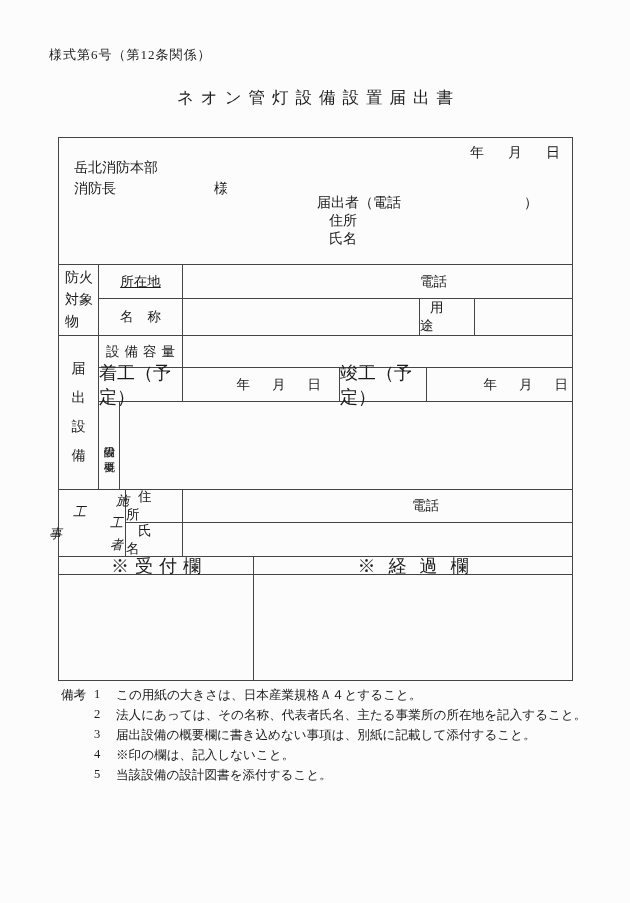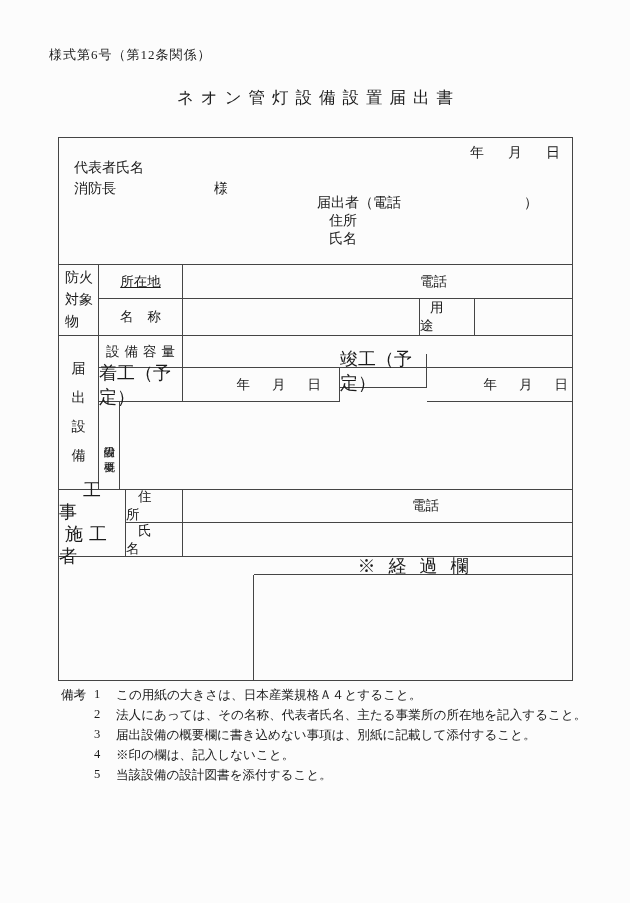--- a/index.html
+++ b/index.html
@@ -35,21 +35,21 @@
   .ls13{letter-spacing:13px;text-indent:13px;}
   .ls14{letter-spacing:14px;text-indent:14px;}
   .ls24{letter-spacing:24px;text-indent:24px;}
   .small{font-size:18px;}
   
   .hd-date{top:6px;right:12px;display:flex;gap:24px;font-size:14px;}
   .hd-line{font-size:14px;}
   
   .group-3line{display:flex;flex-direction:column;justify-content:center;padding-left:6px;line-height:22px;font-size:14px;}
   .group-stack{display:flex;flex-direction:column;align-items:center;justify-content:center;gap:11px;font-size:14px;}
-  .group-2line{display:flex;flex-direction:column;justify-content:center;align-items:center;line-height:22px;font-size:18px;}
+  .group-2line{display:flex;flex-direction:row;justify-content:center;align-items:center;line-height:22px;font-size:13px;font-style:italic;}
   .vertical-label{
     writing-mode:vertical-rl;text-orientation:upright;
     display:flex;align-items:center;justify-content:center;
     font-size:11px;letter-spacing:1px;line-height:21px;
   }
   .date-cells{display:flex;align-items:center;justify-content:flex-end;gap:22px;font-size:13.5px;}
   .phone-label{position:absolute;top:50%;transform:translateY(-50%);font-size:13.5px;}
   
   .notes{left:61px;top:687px;width:540px;font-size:12.6px;}
   .note-row{position:absolute;left:0;white-space:nowrap;}
@@ -65,21 +65,21 @@
 <div class="abs doc-title">ネオン管灯設備設置届出書</div>
 
 <div class="abs formtable">
 
   <div class="c" style="left:0;top:0;width:514px;height:127px;">
     <div class="abs hd-date">
       <span>年</span>
       <span>月</span>
       <span>日</span>
     </div>
-    <div class="abs hd-line" style="left:15px;top:21px;">代表者氏名</div>
+    <div class="abs hd-line" style="left:15px;top:21px;">岳北消防本部</div>
     <div class="abs hd-line" style="left:15px;top:42px;">消防長</div>
     <div class="abs hd-line" style="left:155px;top:42px;">様</div>
     <div class="abs hd-line" style="left:258px;top:56px;">届出者（電話</div>
     <div class="abs hd-line" style="left:465px;top:56px;">）</div>
     <div class="abs hd-line" style="left:270px;top:74px;">住所</div>
     <div class="abs hd-line" style="left:270px;top:92px;">氏名</div>
   </div>
 
   <div class="c group-3line" style="left:0;top:127px;width:40px;height:71px;">
     <span>防火</span>
@@ -103,41 +103,42 @@
   </div>
   <div class="c center ls5" style="left:40px;top:198px;width:84px;height:32px;">設備容量</div>
   <div class="c" style="left:124px;top:198px;width:390px;height:32px;"></div>
 
   <div class="c center small" style="left:40px;top:230px;width:84px;height:34px;">着工（予定）</div>
   <div class="c date-cells" style="left:124px;top:230px;width:157px;height:34px;padding-right:18px;">
     <span>年</span>
     <span>月</span>
     <span>日</span>
   </div>
-  <div class="c center small" style="left:281px;top:216px;width:87px;height:34px;">竣工（予定）</div>
+  <div class="c center small" style="left:281px;top:230px;width:87px;height:34px;">竣工（予定）</div>
   <div class="c date-cells" style="left:368px;top:230px;width:146px;height:34px;padding-right:4px;">
     <span>年</span>
     <span>月</span>
     <span>日</span>
   </div>
 
   <div class="c vertical-label" style="left:40px;top:264px;width:21px;height:88px;">設備の概要</div>
   <div class="c" style="left:61px;top:264px;width:453px;height:88px;"></div>
 
   <div class="c group-2line" style="left:0;top:352px;width:67px;height:67px;">
     <span class="ls24">工事</span>
     <span class="ls6">施工者</span>
   </div>
   <div class="c center ls12" style="left:67px;top:352px;width:57px;height:33px;">住所</div>
   <div class="c" style="left:124px;top:352px;width:390px;height:33px;">
     <span class="phone-label" style="left:229px;">電話</span>
   </div>
   <div class="c center ls12" style="left:67px;top:385px;width:57px;height:34px;">氏名</div>
   <div class="c" style="left:124px;top:385px;width:390px;height:34px;"></div>
 
+  <div class="c center ls6 small" style="left:0;top:419px;width:195px;height:18px;">※受付欄</div>
   <div class="c center ls13 small" style="left:195px;top:419px;width:319px;height:18px;">※経過欄</div>
 
   <div class="c" style="left:0;top:437px;width:195px;height:106px;"></div>
   <div class="c" style="left:195px;top:437px;width:319px;height:106px;"></div>
 
 </div>
 
 <div class="abs notes">
   <span class="note-label">備考</span>
   <div class="note-row" style="top:0;">

